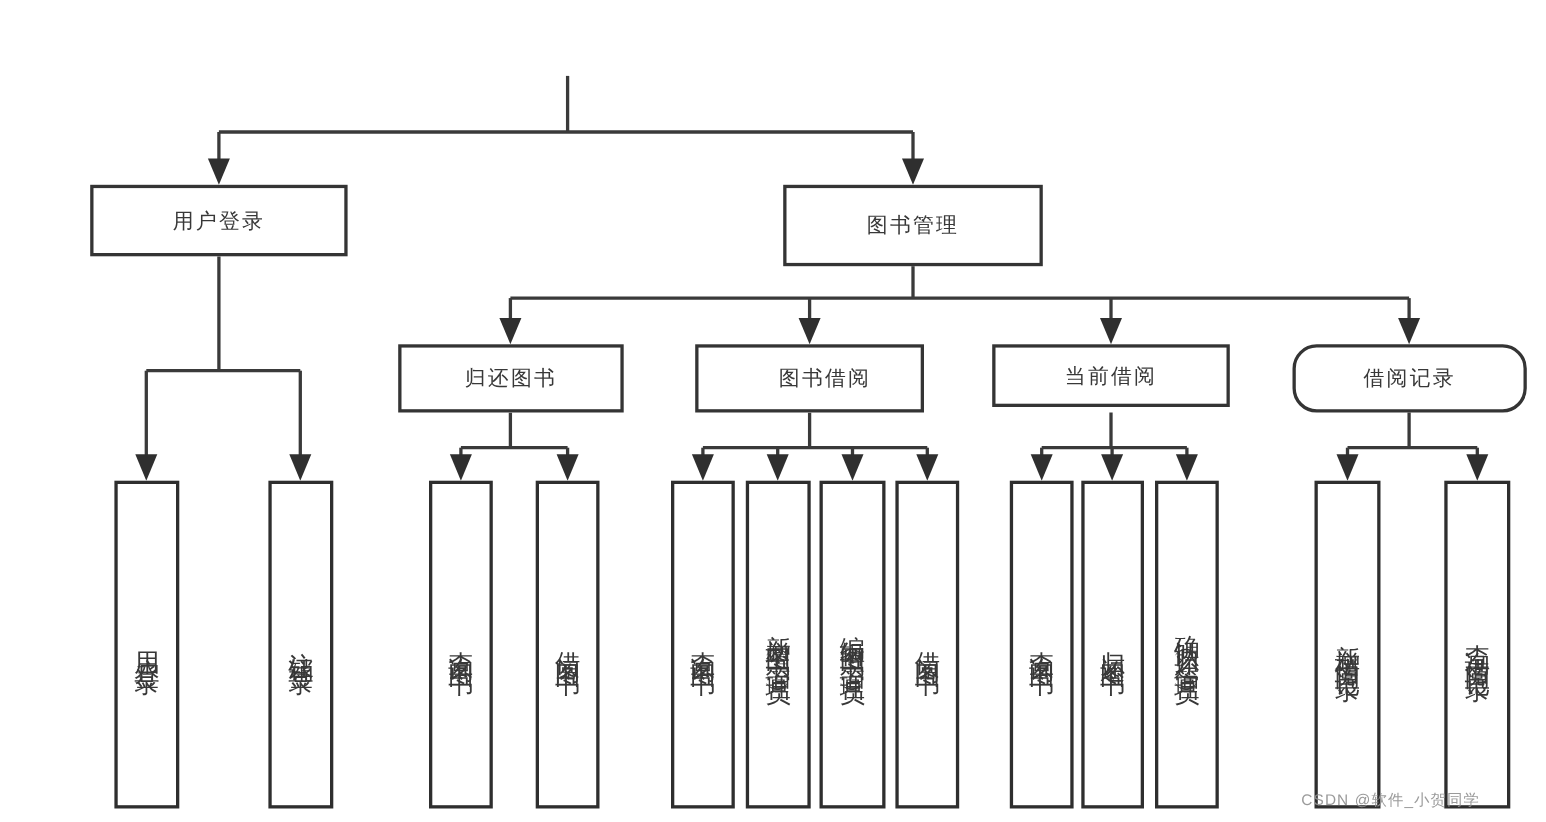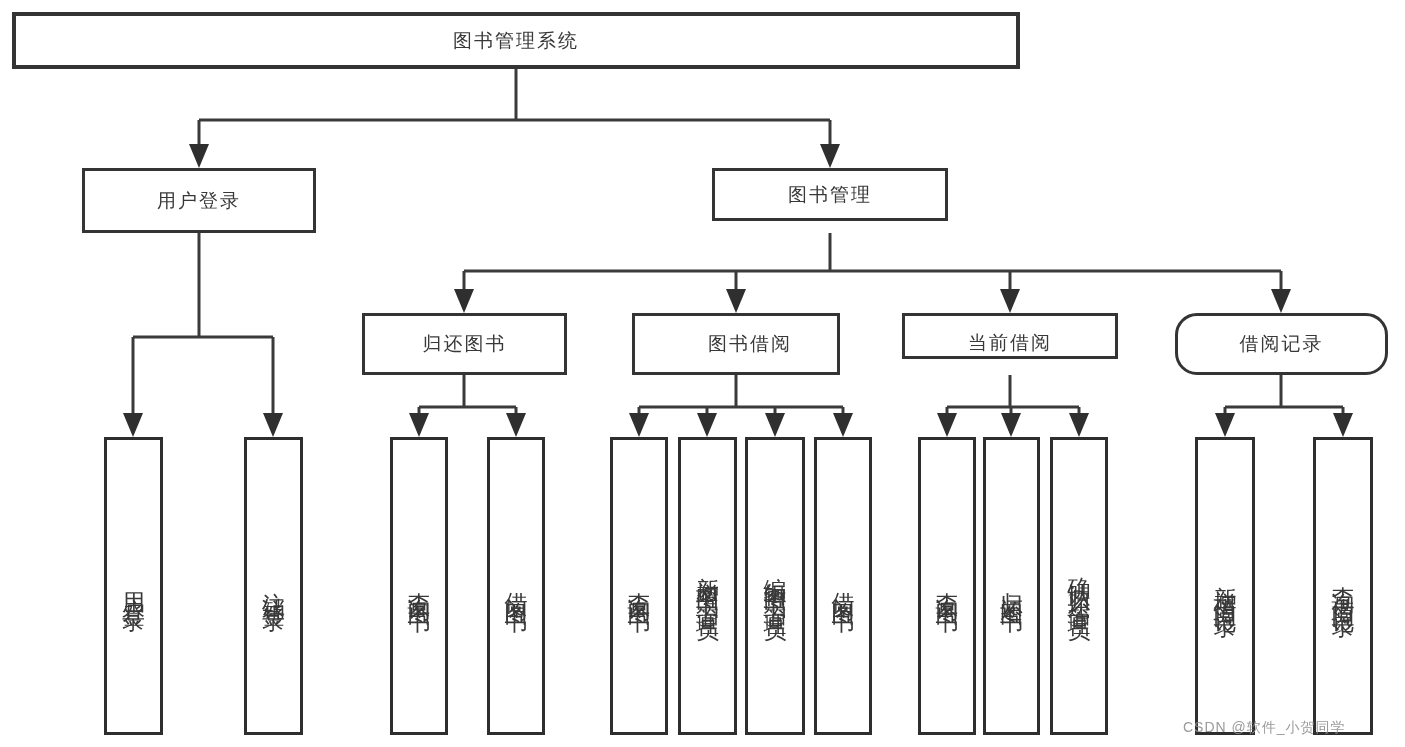--- a/index.html
+++ b/index.html
@@ -112,38 +112,35 @@
       <polygon points="765,413 785,413 775,437"></polygon>
       <polygon points="833,413 853,413 843,437"></polygon>
       <polygon points="937,413 957,413 947,437"></polygon>
       <polygon points="1001,413 1021,413 1011,437"></polygon>
       <polygon points="1069,413 1089,413 1079,437"></polygon>
       <polygon points="1215,413 1235,413 1225,437"></polygon>
       <polygon points="1333,413 1353,413 1343,437"></polygon>
     </g>
   </svg>
 
-  <div class="hbox" style="left:12px;top:12px;width:1008px;height:57px;border-width:4px;">
-    <span>图书管理系统</span>
-  </div>
 
   <div class="hbox" style="left:82px;top:168px;width:234px;height:65px;">
     <span>用户登录</span>
   </div>
-  <div class="hbox" style="left:712px;top:168px;width:236px;height:53px;">
+  <div class="hbox" style="left:712px;top:168px;width:236px;height:74px;">
     <span>图书管理</span>
   </div>
 
   <div class="hbox" style="left:362px;top:313px;width:205px;height:62px;">
     <span>归还图书</span>
   </div>
   <div class="hbox" style="left:632px;top:313px;width:208px;height:62px;padding-left:28px;">
     <span>图书借阅</span>
   </div>
-  <div class="hbox" style="left:902px;top:313px;width:216px;height:46px;align-items:flex-end;">
+  <div class="hbox" style="left:902px;top:313px;width:216px;height:57px;">
     <span>当前借阅</span>
   </div>
   <div class="hbox" style="left:1175px;top:313px;width:213px;height:62px;border-radius:22px;">
     <span>借阅记录</span>
   </div>
 
   <div class="vbox" style="left:104px;width:59px;">
     <span>用户登录</span>
   </div>
   <div class="vbox" style="left:244px;width:59px;">

